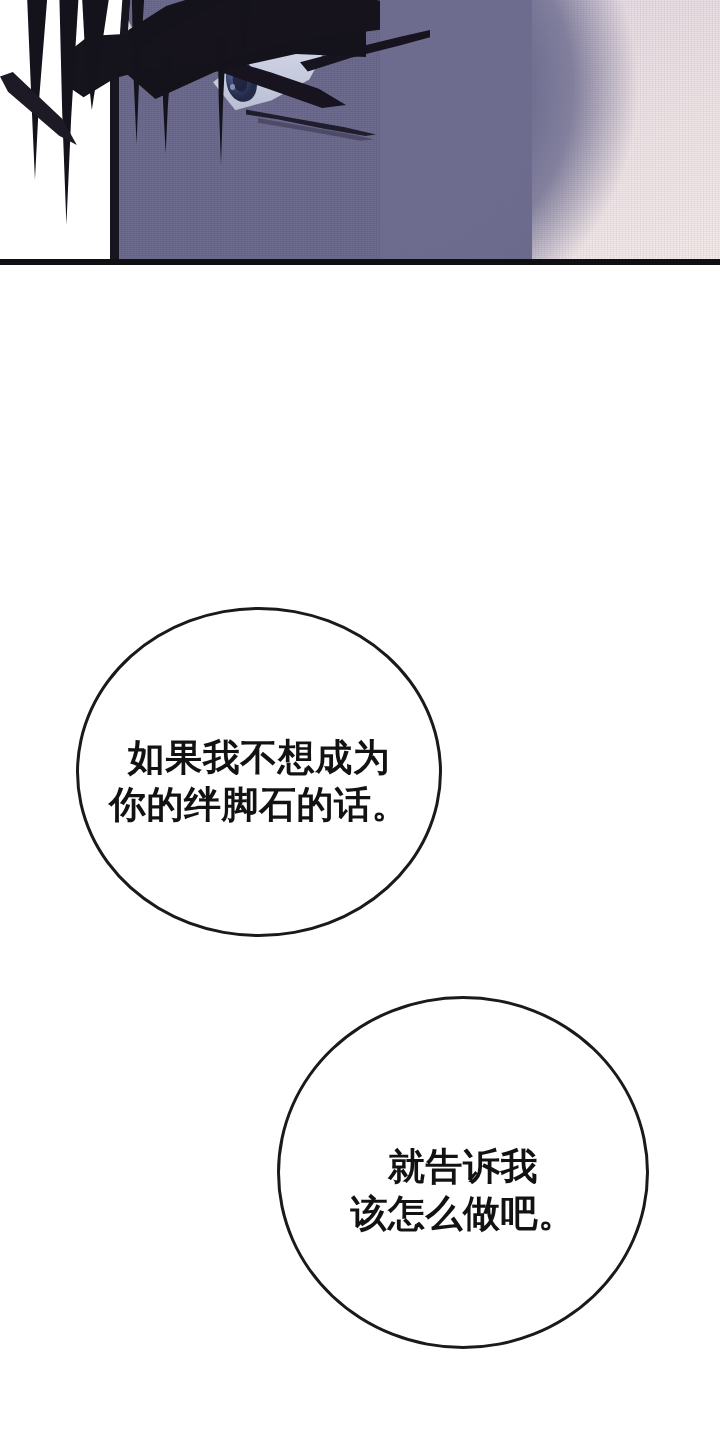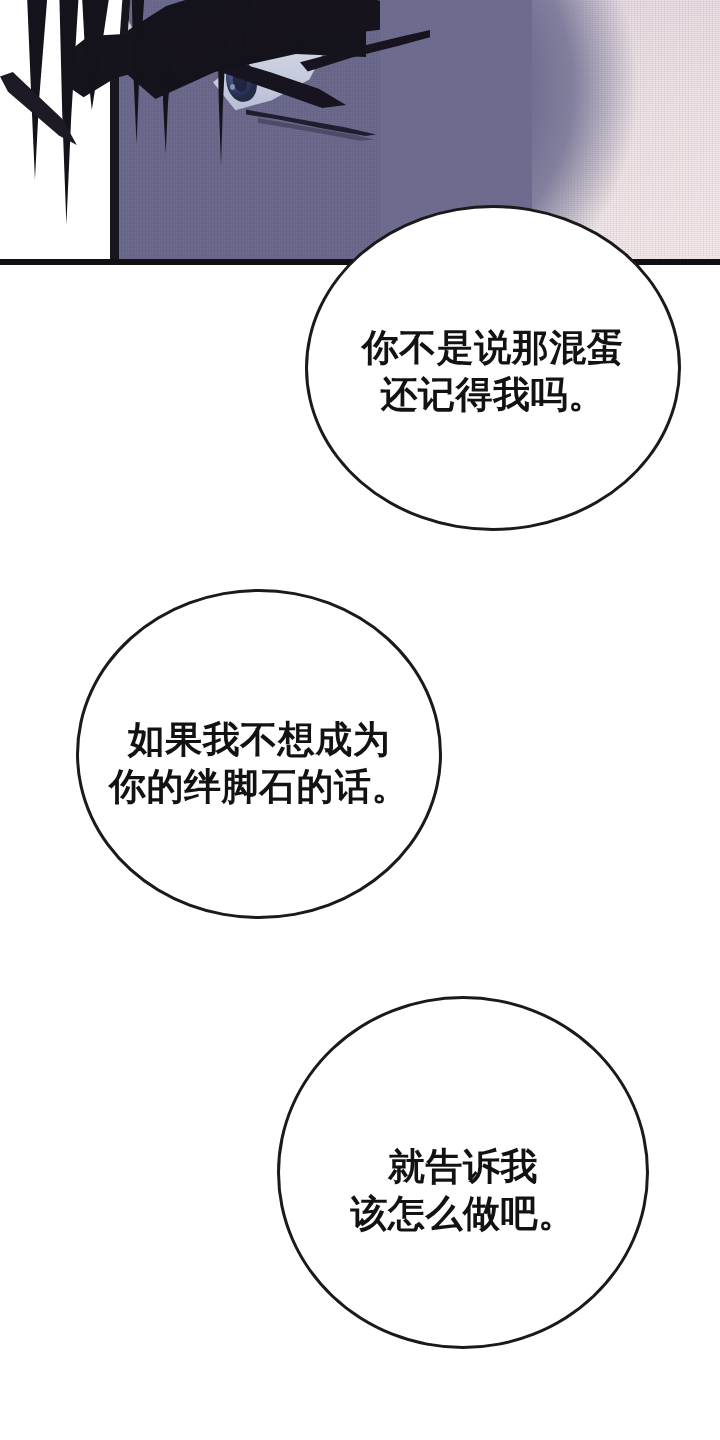--- a/index.html
+++ b/index.html
@@ -182,21 +182,21 @@
     font-weight:700;
     color:#121212;
     font-size:37px;
     line-height:1.26;
     letter-spacing:.5px;
     white-space:pre-line;
     padding:0 8px;
   }
   #bubble-1{ left:305px; top:205px;  width:376px; height:326px; z-index:5; }
   #bubble-1 .lines{ transform:translateY(4px); }
-  #bubble-2{ left:76px;  top:589px;  width:366px; height:330px; z-index:5; }
+  #bubble-2{ left:76px;  top:607px;  width:366px; height:330px; z-index:5; }
   #bubble-2 .lines{ transform:translateY(10px); }
   #bubble-3{ left:277px; top:996px;  width:372px; height:353px; z-index:5; }
   #bubble-3 .lines{ transform:translateY(18px);text-align:center; }
 </style>
 </head>
 <body>
 
 <div id="comic">
 
   <div class="panel">
@@ -236,24 +236,20 @@
     <div class="strand s3"></div>
     <div class="strand s4"></div>
     <div class="strand s5"></div>
     <div class="strand s6"></div>
     <div class="strand s7"></div>
     <div class="strand s8"></div>
 
     <div class="panel-bottom-border"></div>
   </div>
 
-  <div class="bubble" id="bubble-1">
-    <div class="lines">你不是说那混蛋
-还记得我吗。</div>
-  </div>
 
   <div class="bubble" id="bubble-2">
     <div class="lines">如果我不想成为
 你的绊脚石的话。</div>
   </div>
 
   <div class="bubble" id="bubble-3">
     <div class="lines">就告诉我
 该怎么做吧。</div>
   </div>

